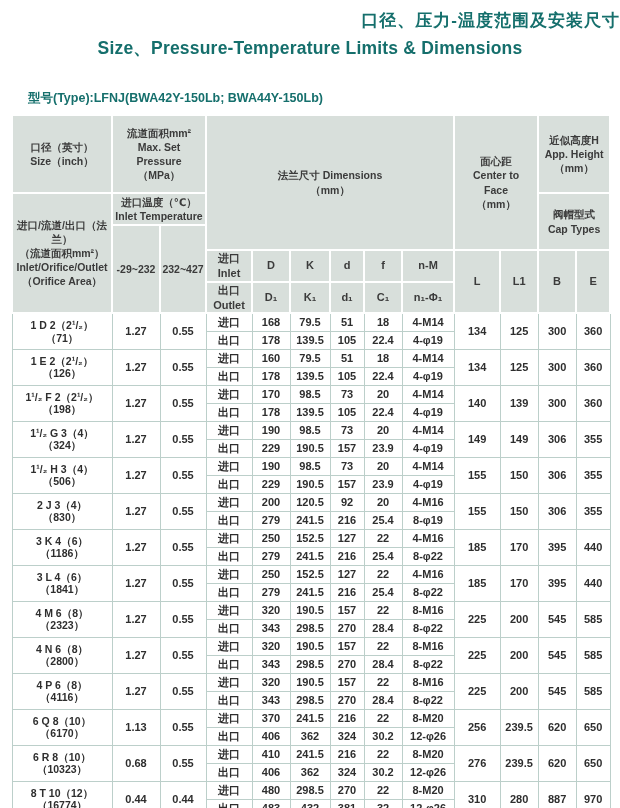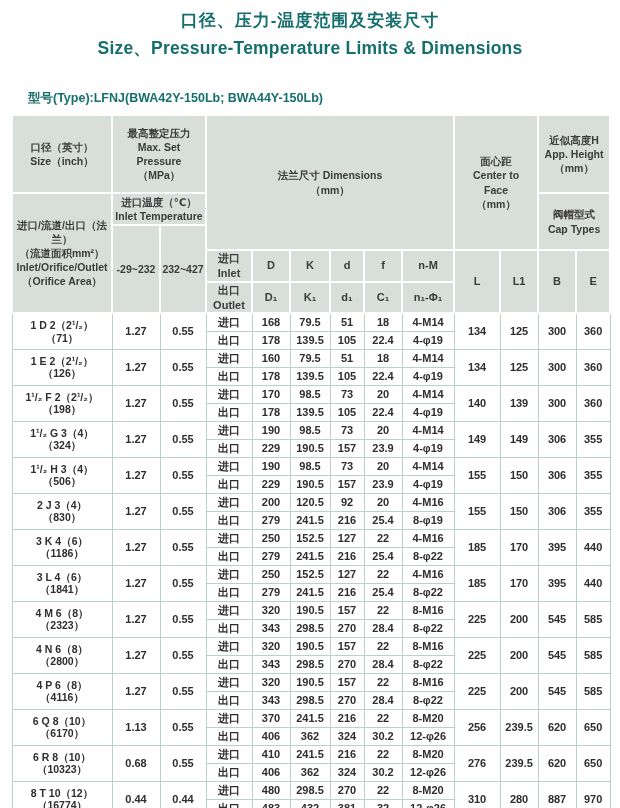--- a/index.html
+++ b/index.html
@@ -2,21 +2,21 @@
 <html><head>
 <meta charset="utf-8">
 <style>
   html,body{margin:0;padding:0;}
   body{
     width:620px;height:808px;background:#ffffff;
     font-family:"Liberation Sans","DejaVu Sans",sans-serif;
     color:#303030;position:relative;overflow:hidden;
   }
   .title-zh{
-    margin:9px 0 0;text-align:center;font-size:17px;font-weight:bold;
+    margin:9px 0 0;text-align:right;font-size:17px;font-weight:bold;
     color:#156f6c;letter-spacing:1px;
   }
   .title-en{
     margin:4px 0 12px;text-align:center;font-size:17.5px;font-weight:bold;
     color:#156f6c;letter-spacing:.2px;
   }
   .type-line{
     margin:30px 0 7px 28px;font-size:12.5px;font-weight:bold;color:#156f6c;
   }
   table.spec{
@@ -60,21 +60,21 @@
       <col style="width:38px">
     <col style="width:34px">
   </colgroup>
   <thead>
     <tr class="hr1">
       <td>
         <div>口径（英寸）</div>
         <div>Size（inch）</div>
       </td>
       <td colspan="2">
-        <div>最高整定压力</div>
+        <div>流道面积mm²</div>
         <div>Max. Set</div>
         <div>Pressure</div>
         <div>（MPa）</div>
       </td>
       <td colspan="6" rowspan="3">
         <div>法兰尺寸 Dimensions</div>
         <div>（mm）</div>
       </td>
       <td colspan="2" rowspan="3">
         <div>面心距</div>

